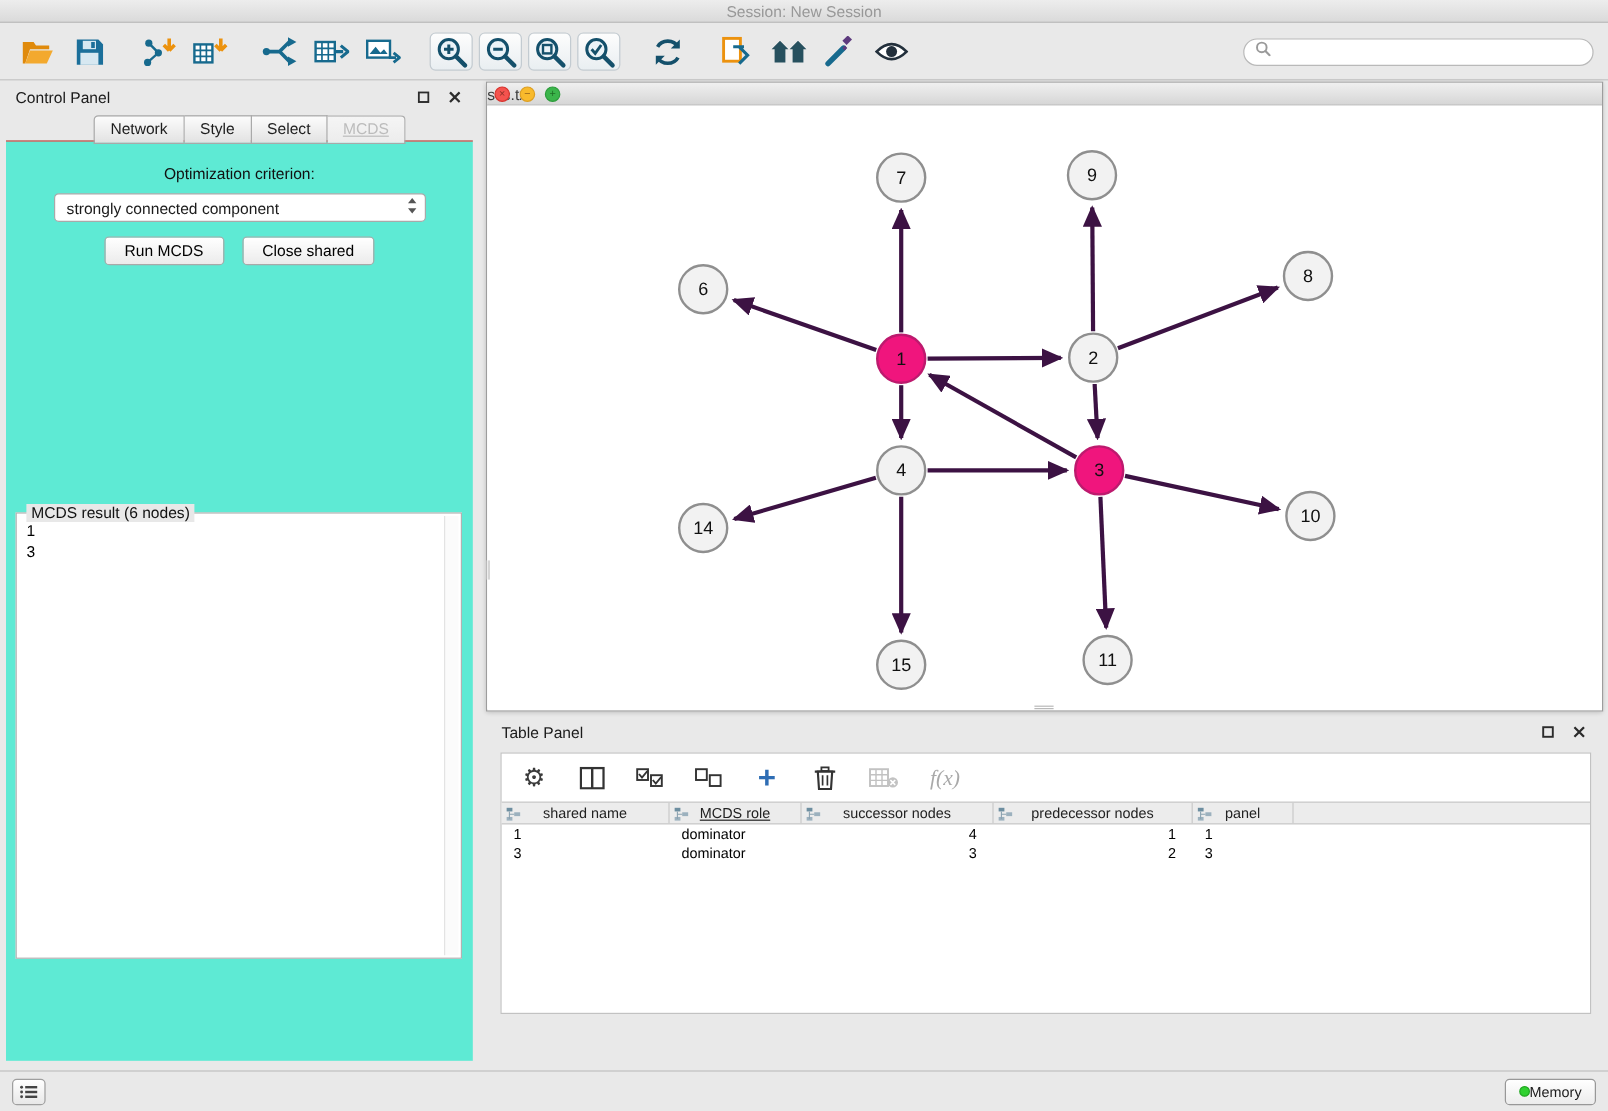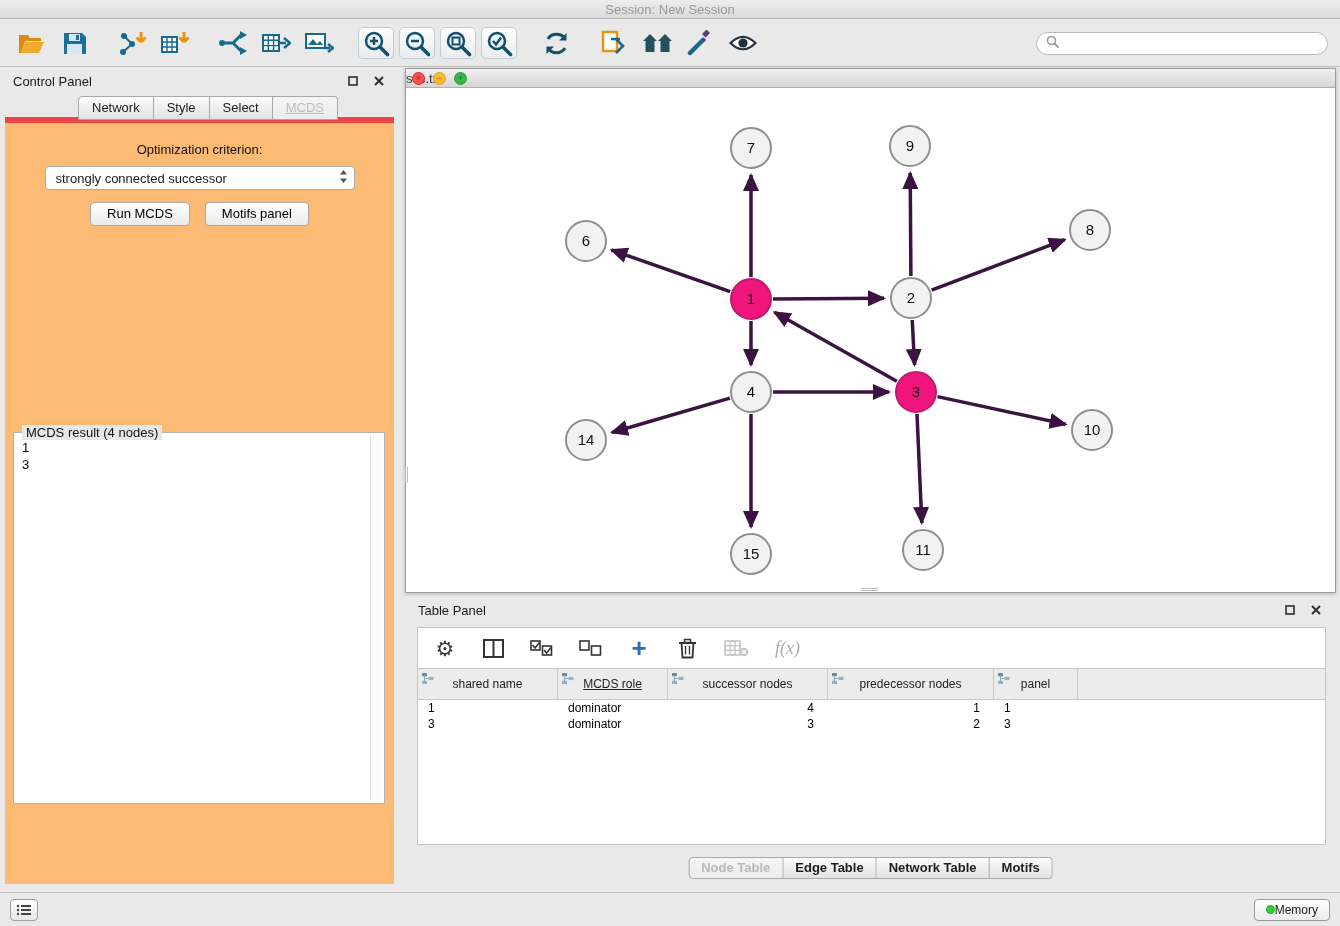--- a/index.html
+++ b/index.html
@@ -26,21 +26,21 @@
   .cp-header{height:26px;display:flex;align-items:center;padding:0 10px;}
   .cp-title{font-size:13px;}
   .panel-header-icons{margin-left:auto;display:flex;gap:12px;align-items:center;}
   .ph-btn{display:flex;align-items:center;justify-content:center;width:14px;height:14px;}
   .cp-tabs{position:absolute;top:28px;left:75px;display:flex;z-index:2;}
   .tab{font-size:13px;padding:3px 13px 4px;border:1px solid #a9a9a9;border-left:none;
     background:linear-gradient(#fcfcfc,#e2e2e2);color:#1d1d1d;cursor:default;}
   .tab:first-child{border-left:1px solid #a9a9a9;border-top-left-radius:4px;}
   .tab:last-child{border-top-right-radius:4px;}
   .tab.active{color:#bcbcbc;background:linear-gradient(#f5f5f5,#ececec);text-decoration:underline;}
-  .cp-content{position:absolute;top:49px;left:2px;right:2px;bottom:4px;border-top:6px solid #ef4444;background:#fdba74;}
+  .cp-content{position:absolute;top:49px;left:2px;right:2px;bottom:4px;border-top:1px solid #ef4444;background:#5eead4;}
   .opt-label{margin-top:19px;text-align:center;font-size:13px;color:#111;}
   .dropdown{margin:9px auto 0;width:310px;height:24px;background:#fff;border:1px solid #a9a9a9;border-radius:4px;
     display:flex;align-items:center;padding:0 6px 0 10px;font-size:13px;}
   .dropdown .dd-label{flex:1;}
   .btn-row{display:flex;justify-content:center;gap:15px;margin-top:12px;}
   .push-btn{font-size:13px;font-family:"Liberation Sans",sans-serif;padding:3px 16px 4px;border:1px solid #a9a9a9;border-radius:4px;
     background:linear-gradient(#ffffff,#ebebeb);cursor:default;}
   .result-fieldset{position:absolute;left:8px;right:9px;top:309px;height:372px;border:1px solid #b2b2b2;background:#fff;}
   .result-legend{position:absolute;top:-8px;left:8px;background:#e8e8e8;padding:0 4px;font-size:13px;color:#111;}
   .result-body{position:absolute;inset:2px 14px 2px 2px;padding:4px 6px;font-size:13px;line-height:17px;overflow:hidden;}
@@ -67,21 +67,21 @@
   .table-panel{position:absolute;left:405px;top:597px;width:931px;height:291px;}
   .tp-header{height:26px;display:flex;align-items:center;padding:0 13px;}
   .tp-title{font-size:13px;}
   .tp-box{position:absolute;left:12px;right:10px;top:30px;height:218px;background:#fff;border:1px solid #c2c2c2;}
   .tp-toolbar{height:40px;display:flex;align-items:center;gap:26px;padding-left:16px;}
   .tt-btn{display:flex;align-items:center;justify-content:center;min-width:22px;height:24px;cursor:default;}
   .tt-btn.disabled{opacity:1;}
   .gear-glyph{font-size:21px;color:#3b3b3b;line-height:1;}
   .plus-glyph{font-size:26px;font-weight:bold;color:#2e6db4;line-height:1;}
   .fx-glyph{font-family:"Liberation Serif",serif;font-style:italic;font-size:18px;color:#a9a9a9;}
-  .tbl-header{display:flex;border-top:1px solid #c9c9c9;border-bottom:1px solid #c9c9c9;background:#ececec;height:32px;}
+  .tbl-header{display:flex;border-top:1px solid #c9c9c9;border-bottom:1px solid #c9c9c9;background:#ececec;height:19px;}
   .th{position:relative;display:flex;align-items:center;justify-content:center;font-size:12px;color:#222;
     border-right:1px solid #c9c9c9;cursor:default;}
   .th .sort{position:absolute;left:4px;top:4px;display:flex;}
   .row{display:flex;height:16px;font-size:12px;align-items:center;color:#000;}
   .cell{overflow:hidden;white-space:nowrap;}
   .tp-tabs{position:absolute;bottom:9px;left:50%;transform:translateX(-50%);display:flex;}
   .btab{font-size:13px;font-weight:bold;padding:2px 12px 3px;border:1px solid #a9a9a9;border-left:none;
     background:linear-gradient(#fcfcfc,#e2e2e2);color:#1d1d1d;cursor:default;}
   .btab:first-child{border-left:1px solid #a9a9a9;border-radius:4px 0 0 4px;}
   .btab:last-child{border-radius:0 4px 4px 0;}
@@ -261,34 +261,34 @@
   </div>
   <div class="cp-tabs">
       <div class="tab">Network</div>
       <div class="tab">Style</div>
       <div class="tab">Select</div>
       <div class="tab active">MCDS</div>
     </div>
   <div class="cp-content">
     <div class="opt-label">Optimization criterion:</div>
     <div class="dropdown">
-      <span class="dd-label">strongly connected successor</span>
+      <span class="dd-label">strongly connected component</span>
       <span>
         <svg width="9" height="15" viewBox="0 0 9 15">
             <path d="M4.5 1 L8 5.4 H1 Z" fill="#555"></path>
             <path d="M4.5 14 L1 9.6 H8 Z" fill="#555"></path>
           </svg>
       </span>
     </div>
     <div class="btn-row">
       <button class="push-btn">Run MCDS</button>
-      <button class="push-btn">Motifs panel</button>
+      <button class="push-btn">Close shared</button>
     </div>
     <div class="result-fieldset">
-      <span class="result-legend">MCDS result (4 nodes)</span>
+      <span class="result-legend">MCDS result (6 nodes)</span>
       <div class="result-body">
           <div class="result-line">1</div>
           <div class="result-line">3</div>
         </div>
       <div class="result-track"></div>
     </div>
   </div>
 </div>
 
 <div class="network-window">
@@ -506,26 +506,20 @@
         </div>
         <div class="row">
           <div class="cell" style="width: 140px; text-align: left; padding: 0px 0px 0px 10px;">3</div>
           <div class="cell" style="width: 110px; text-align: left; padding: 0px 0px 0px 10px;">dominator</div>
           <div class="cell" style="width: 160px; text-align: right; padding: 0px 14px 0px 0px;">3</div>
           <div class="cell" style="width: 166px; text-align: right; padding: 0px 14px 0px 0px;">2</div>
           <div class="cell" style="width: 84px; text-align: left; padding: 0px 0px 0px 10px;">3</div>
         </div>
       </div>
   </div>
-  <div class="tp-tabs">
-      <div class="btab active">Node Table</div>
-      <div class="btab">Edge Table</div>
-      <div class="btab">Network Table</div>
-      <div class="btab">Motifs</div>
-    </div>
 </div>
 
 <div class="statusbar">
   <div class="sb-left-btn">
     <svg width="16" height="12" viewBox="0 0 16 12">
         <circle cx="2" cy="2" r="1.2" fill="#444"></circle>
         <rect x="5" y="1" width="10" height="2" fill="#444"></rect>
         <circle cx="2" cy="6" r="1.2" fill="#444"></circle>
         <rect x="5" y="5" width="10" height="2" fill="#444"></rect>
         <circle cx="2" cy="10" r="1.2" fill="#444"></circle>

